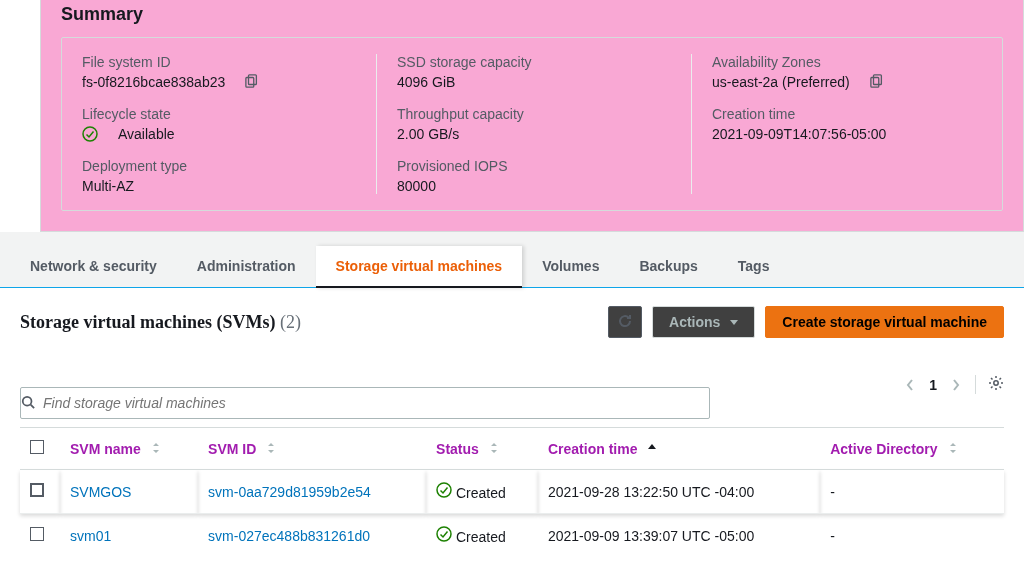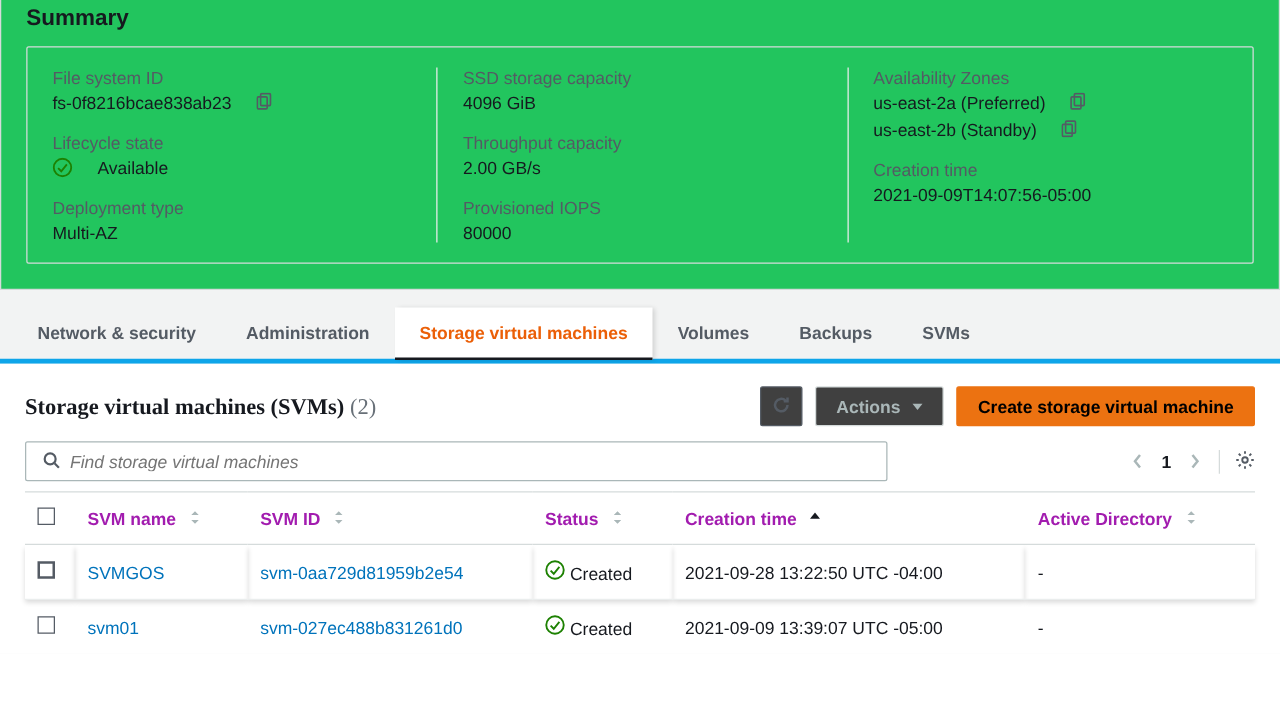--- a/index.html
+++ b/index.html
@@ -8,22 +8,23 @@
     font-size: 14px;
     color: #16191f;
     background: #fff;
     width: 1024px;
     height: 568px;
     overflow: hidden;
   }
   .panel {
     border: 1px solid #d5dbdb;
     border-top: none;
-    background: #22c55e;
+    background: #f9a8d4;
     padding: 0 20px 20px 20px;
+    margin-left: 40px;
   }
   .summary-title {
     font-size: 18px;
     font-weight: 700;
     padding: 4px 0 12px 0;
   }
   .summary-box {
     border: 1px solid #d5dbdb;
     border-radius: 2px;
     padding: 16px 20px;
@@ -63,21 +64,21 @@
     display: inline-flex;
     color: #1d8102;
   }
   .status-icon svg { width: 16px; height: 16px; }
   .tabs-wrap {
     background: #f2f3f3;
     padding: 14px 0 0 0;
   }
   .tabs {
     display: flex;
-    border-bottom: 4px solid #0ea5e9;
+    border-bottom: 1px solid #0ea5e9;
     padding: 0 10px;
   }
   .tab {
     padding: 12px 20px;
     font-size: 14px;
     font-weight: 700;
     color: #545b64;
     cursor: pointer;
     border-bottom: 2px solid transparent;
     margin-bottom: -1px;
@@ -141,22 +142,23 @@
   .refresh-icon svg { width: 16px; height: 16px; stroke: #545b64; fill: none; stroke-width: 2; }
   .toolbar-row { display: flex; align-items: center; gap: 12px; margin-bottom: 8px; }
   .search-box {
     flex: 1;
     max-width: 690px;
     display: flex;
     align-items: center;
     border: 1px solid #aab7b8;
     border-radius: 2px;
     height: 32px;
-    padding: 0 13px;
+    padding: 0 0;
     gap: 8px;
+    margin-top: 37px;
   }
   .search-box input {
     border: none; outline: none; flex: 1;
     font-size: 14px; font-style: italic; color: #687078;
     background: transparent;
   }
   .search-icon svg { width: 14px; height: 14px; stroke: #545b64; fill: none; stroke-width: 2; }
   .pager { display: flex; align-items: center; gap: 14px; margin-left: auto; color: #545b64;}
   .pager .num { font-weight: 700; color: #16191f; }
   .pager-btn { cursor: pointer; color: #aab7b8; display: flex; }
@@ -251,47 +253,38 @@
         <div class="field-label">Availability Zones</div>
         <div class="field-value">
           <span>us-east-2a (Preferred)</span>
           <span class="copy-icon">
             <svg viewBox="0 0 16 16">
                 <rect x="4" y="1" width="9" height="11" rx="1"></rect>
                 <rect x="1" y="4" width="9" height="11" rx="1"></rect>
               </svg>
           </span>
         </div>
-        <div class="field-value">
-          <span>us-east-2b (Standby)</span>
-          <span class="copy-icon">
-            <svg viewBox="0 0 16 16">
-                <rect x="4" y="1" width="9" height="11" rx="1"></rect>
-                <rect x="1" y="4" width="9" height="11" rx="1"></rect>
-              </svg>
-          </span>
-        </div>
       </div>
       <div class="field">
         <div class="field-label">Creation time</div>
         <div class="field-value">2021-09-09T14:07:56-05:00</div>
       </div>
     </div>
 
   </div>
 </div>
 
 <div class="tabs-wrap">
   <div class="tabs">
     <div class="tab">Network &amp; security</div>
     <div class="tab">Administration</div>
     <div class="tab active">Storage virtual machines</div>
     <div class="tab">Volumes</div>
     <div class="tab">Backups</div>
-    <div class="tab">SVMs</div>
+    <div class="tab">Tags</div>
   </div>
 
   <div class="content">
     <div class="header-row">
       <div class="section-title">
         <span>Storage virtual machines (SVMs)</span>
         <span class="count">(2)</span>
       </div>
       <div class="header-actions">
         <button class="btn icon-only">

